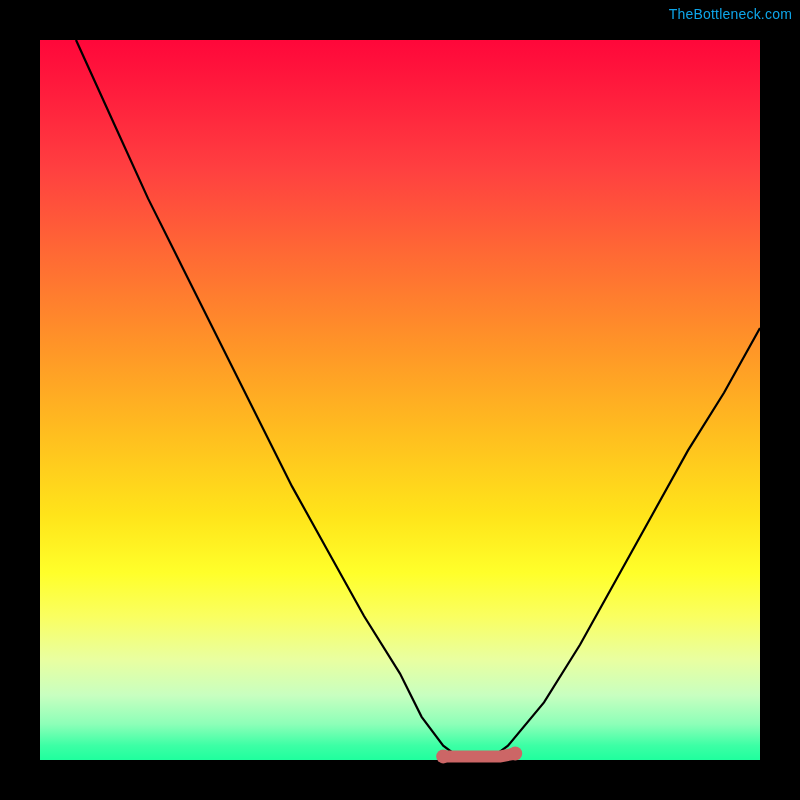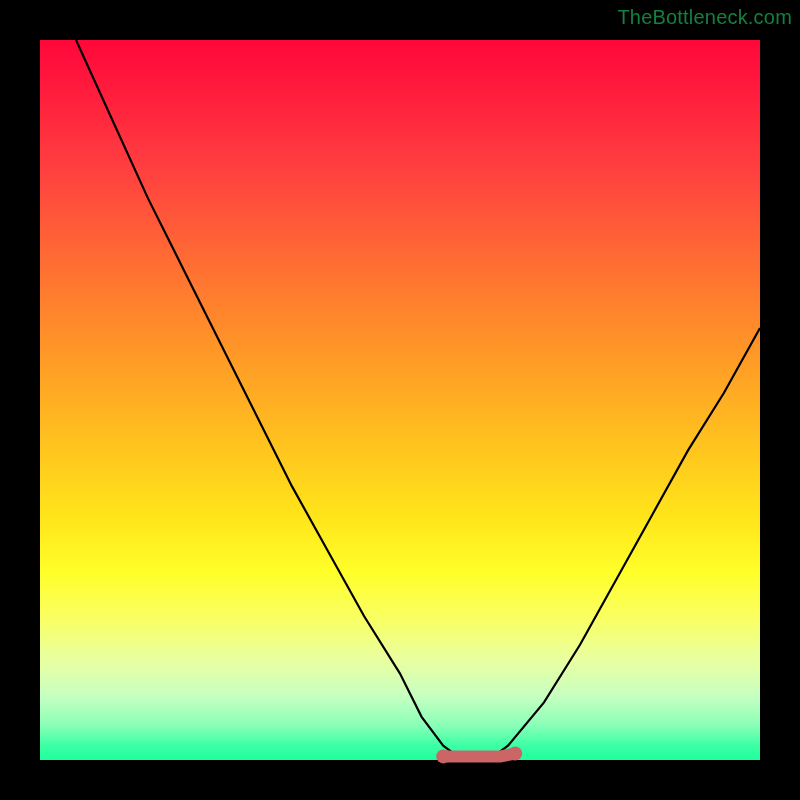--- a/index.html
+++ b/index.html
@@ -37,22 +37,22 @@
       #c8ffc0 91%,
       #8dffb8 95%,
       #3cffa5 98%,
       #1fff9e 100%
     );
   }
   .watermark {
     position: absolute;
     top: 6px;
     right: 8px;
-    color: #15803d;
-    font-size: 20px;
+    color: #0ea5e9;
+    font-size: 14px;
     letter-spacing: 0.2px;
     user-select: none;
   }
   svg.curve {
     position: absolute;
     left: 0;
     top: 0;
     width: 720px;
     height: 720px;
     overflow: visible;

